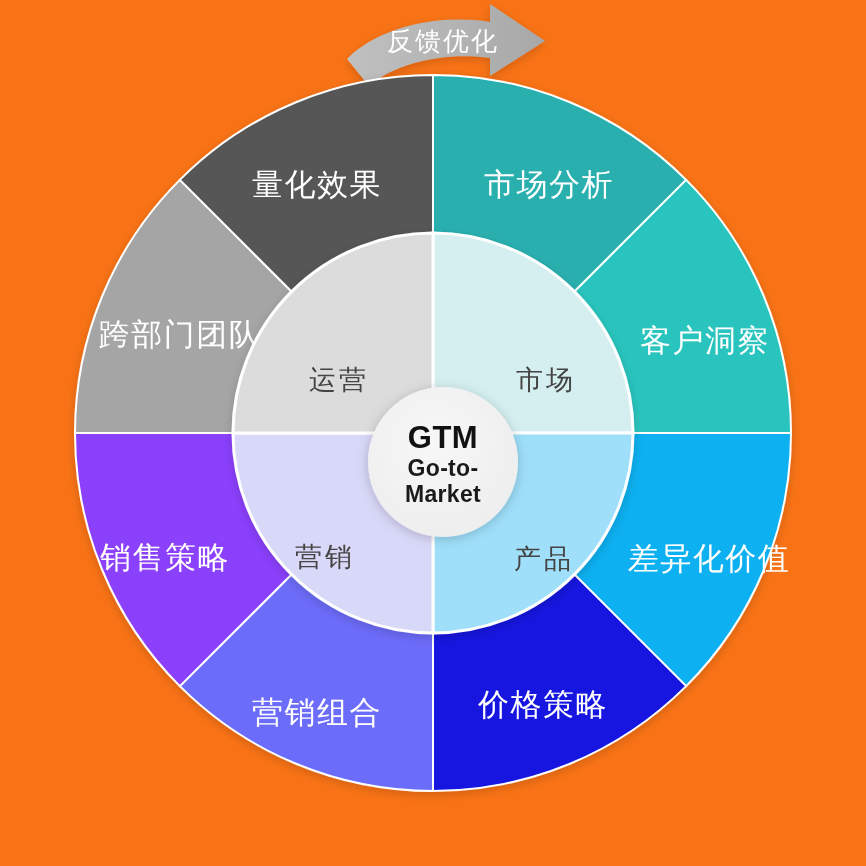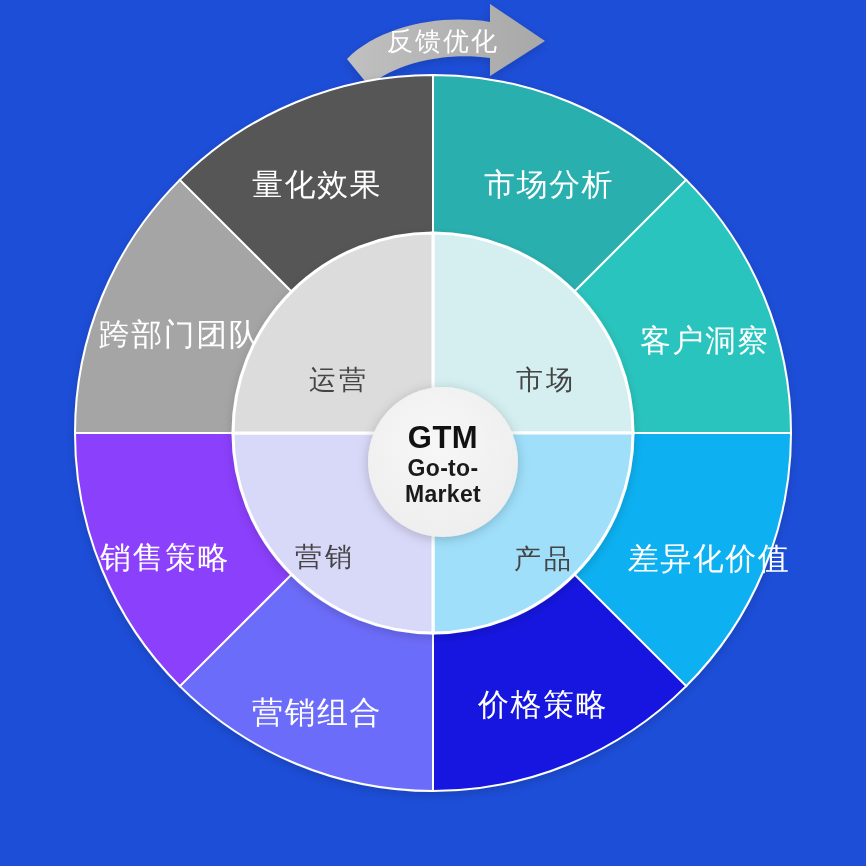--- a/index.html
+++ b/index.html
@@ -10,21 +10,21 @@
   body {
     width: 866px;
     height: 866px;
     overflow: hidden;
     font-family: "Liberation Sans", "DejaVu Sans", sans-serif;
   }
   #canvas {
     position: relative;
     width: 866px;
     height: 866px;
-    background: #1d4ed8;
+    background: #f97316;
   }
   svg#wheel {
     position: absolute;
     left: 0;
     top: 0;
     width: 866px;
     height: 866px;
     display: block;
   }
   .seg-label {

